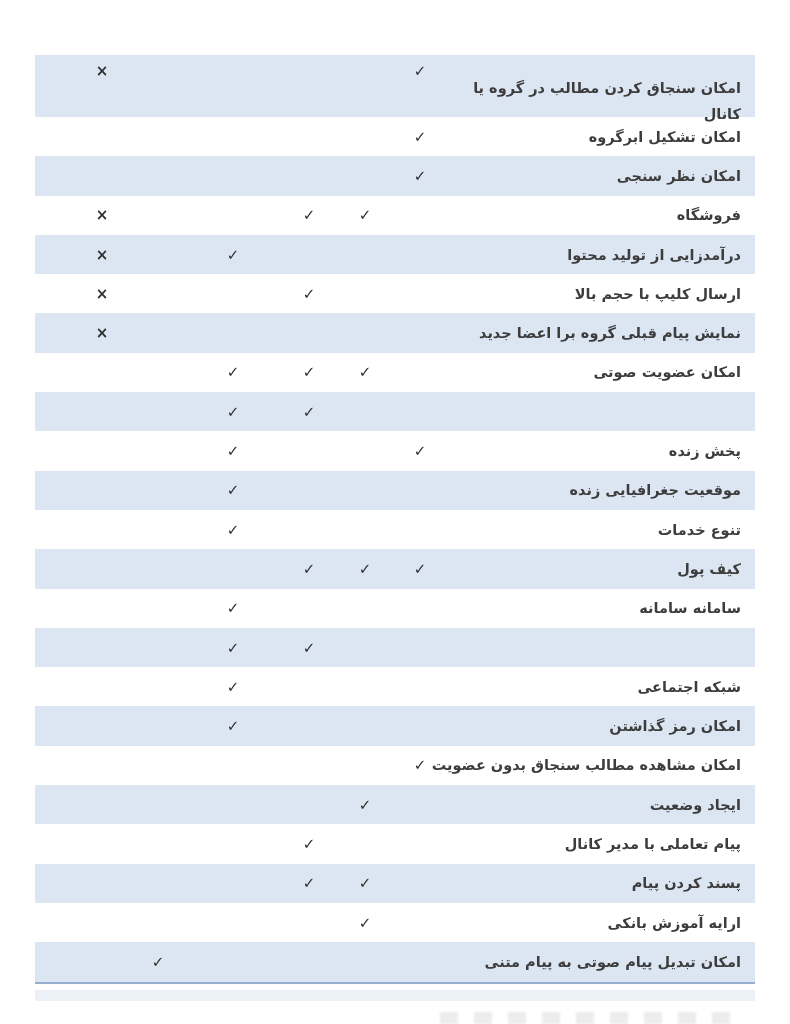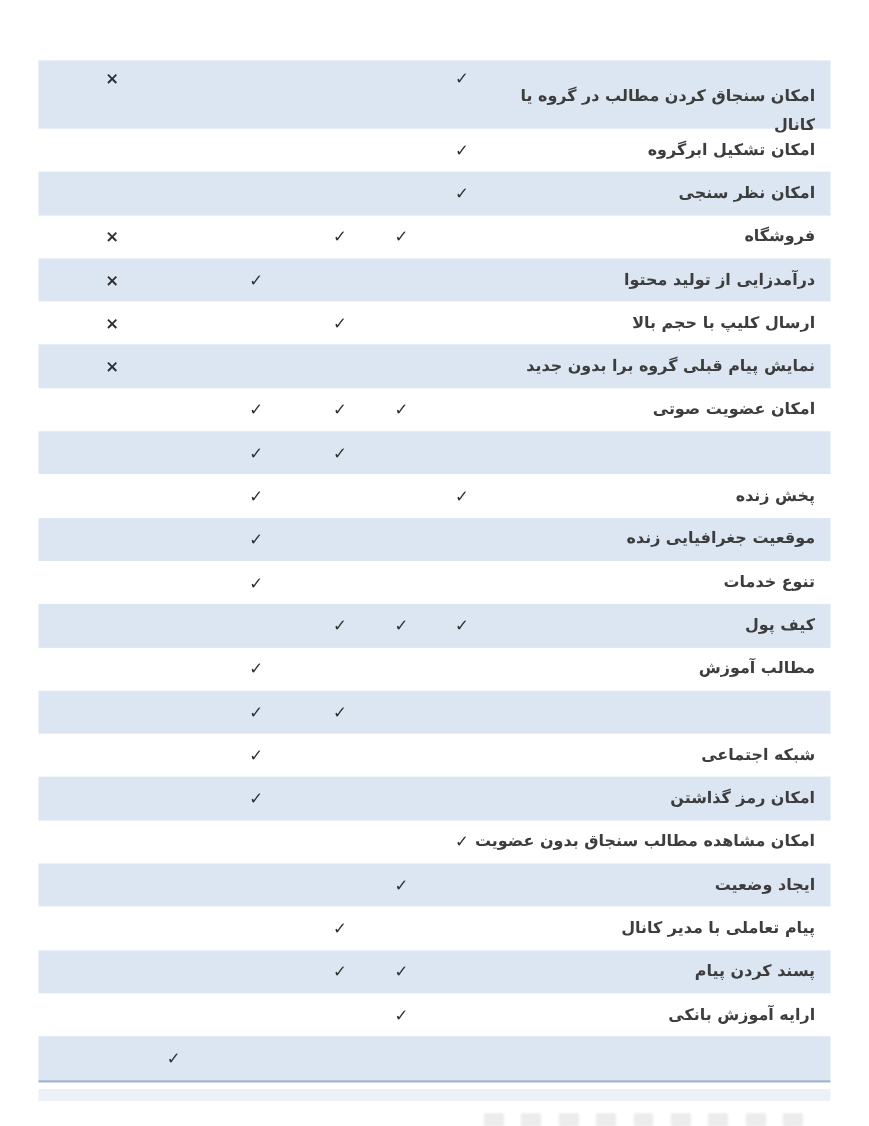--- a/index.html
+++ b/index.html
@@ -123,21 +123,21 @@
       <div class="label">درآمدزایی از تولید محتوا</div>
       <span class="mark cross" style="left: 57px;">×</span>
       <span class="mark check" style="left: 188px;">✓</span>
     </div>
     <div class="row plain">
       <div class="label">ارسال کلیپ با حجم بالا</div>
       <span class="mark cross" style="left: 57px;">×</span>
       <span class="mark check" style="left: 264px;">✓</span>
     </div>
     <div class="row band">
-      <div class="label">نمایش پیام قبلی گروه برا بدون جدید</div>
+      <div class="label">نمایش پیام قبلی گروه برا اعضا جدید</div>
       <span class="mark cross" style="left: 57px;">×</span>
     </div>
     <div class="row plain">
       <div class="label">امکان عضویت صوتی</div>
       <span class="mark check" style="left: 188px;">✓</span>
       <span class="mark check" style="left: 264px;">✓</span>
       <span class="mark check" style="left: 320px;">✓</span>
     </div>
     <div class="row band">
       <span class="mark check" style="left: 188px;">✓</span>
@@ -156,21 +156,21 @@
       <div class="label">تنوع خدمات</div>
       <span class="mark check" style="left: 188px;">✓</span>
     </div>
     <div class="row band">
       <div class="label">کیف پول</div>
       <span class="mark check" style="left: 264px;">✓</span>
       <span class="mark check" style="left: 320px;">✓</span>
       <span class="mark check" style="left: 375px;">✓</span>
     </div>
     <div class="row plain">
-      <div class="label">مطالب آموزش</div>
+      <div class="label">سامانه سامانه</div>
       <span class="mark check" style="left: 188px;">✓</span>
     </div>
     <div class="row band">
       <span class="mark check" style="left: 188px;">✓</span>
       <span class="mark check" style="left: 264px;">✓</span>
     </div>
     <div class="row plain">
       <div class="label">شبکه اجتماعی</div>
       <span class="mark check" style="left: 188px;">✓</span>
     </div>
@@ -193,19 +193,20 @@
     <div class="row band">
       <div class="label">پسند کردن پیام</div>
       <span class="mark check" style="left: 264px;">✓</span>
       <span class="mark check" style="left: 320px;">✓</span>
     </div>
     <div class="row plain">
       <div class="label">ارایه آموزش بانکی</div>
       <span class="mark check" style="left: 320px;">✓</span>
     </div>
     <div class="row band">
+      <div class="label">امکان تبدیل پیام صوتی به پیام متنی</div>
       <span class="mark check" style="left: 113px;">✓</span>
     </div>
   </div>
 
 <div class="ghost-band"></div>
 
 <div class="ghost-text"></div>
 
 </body></html>

